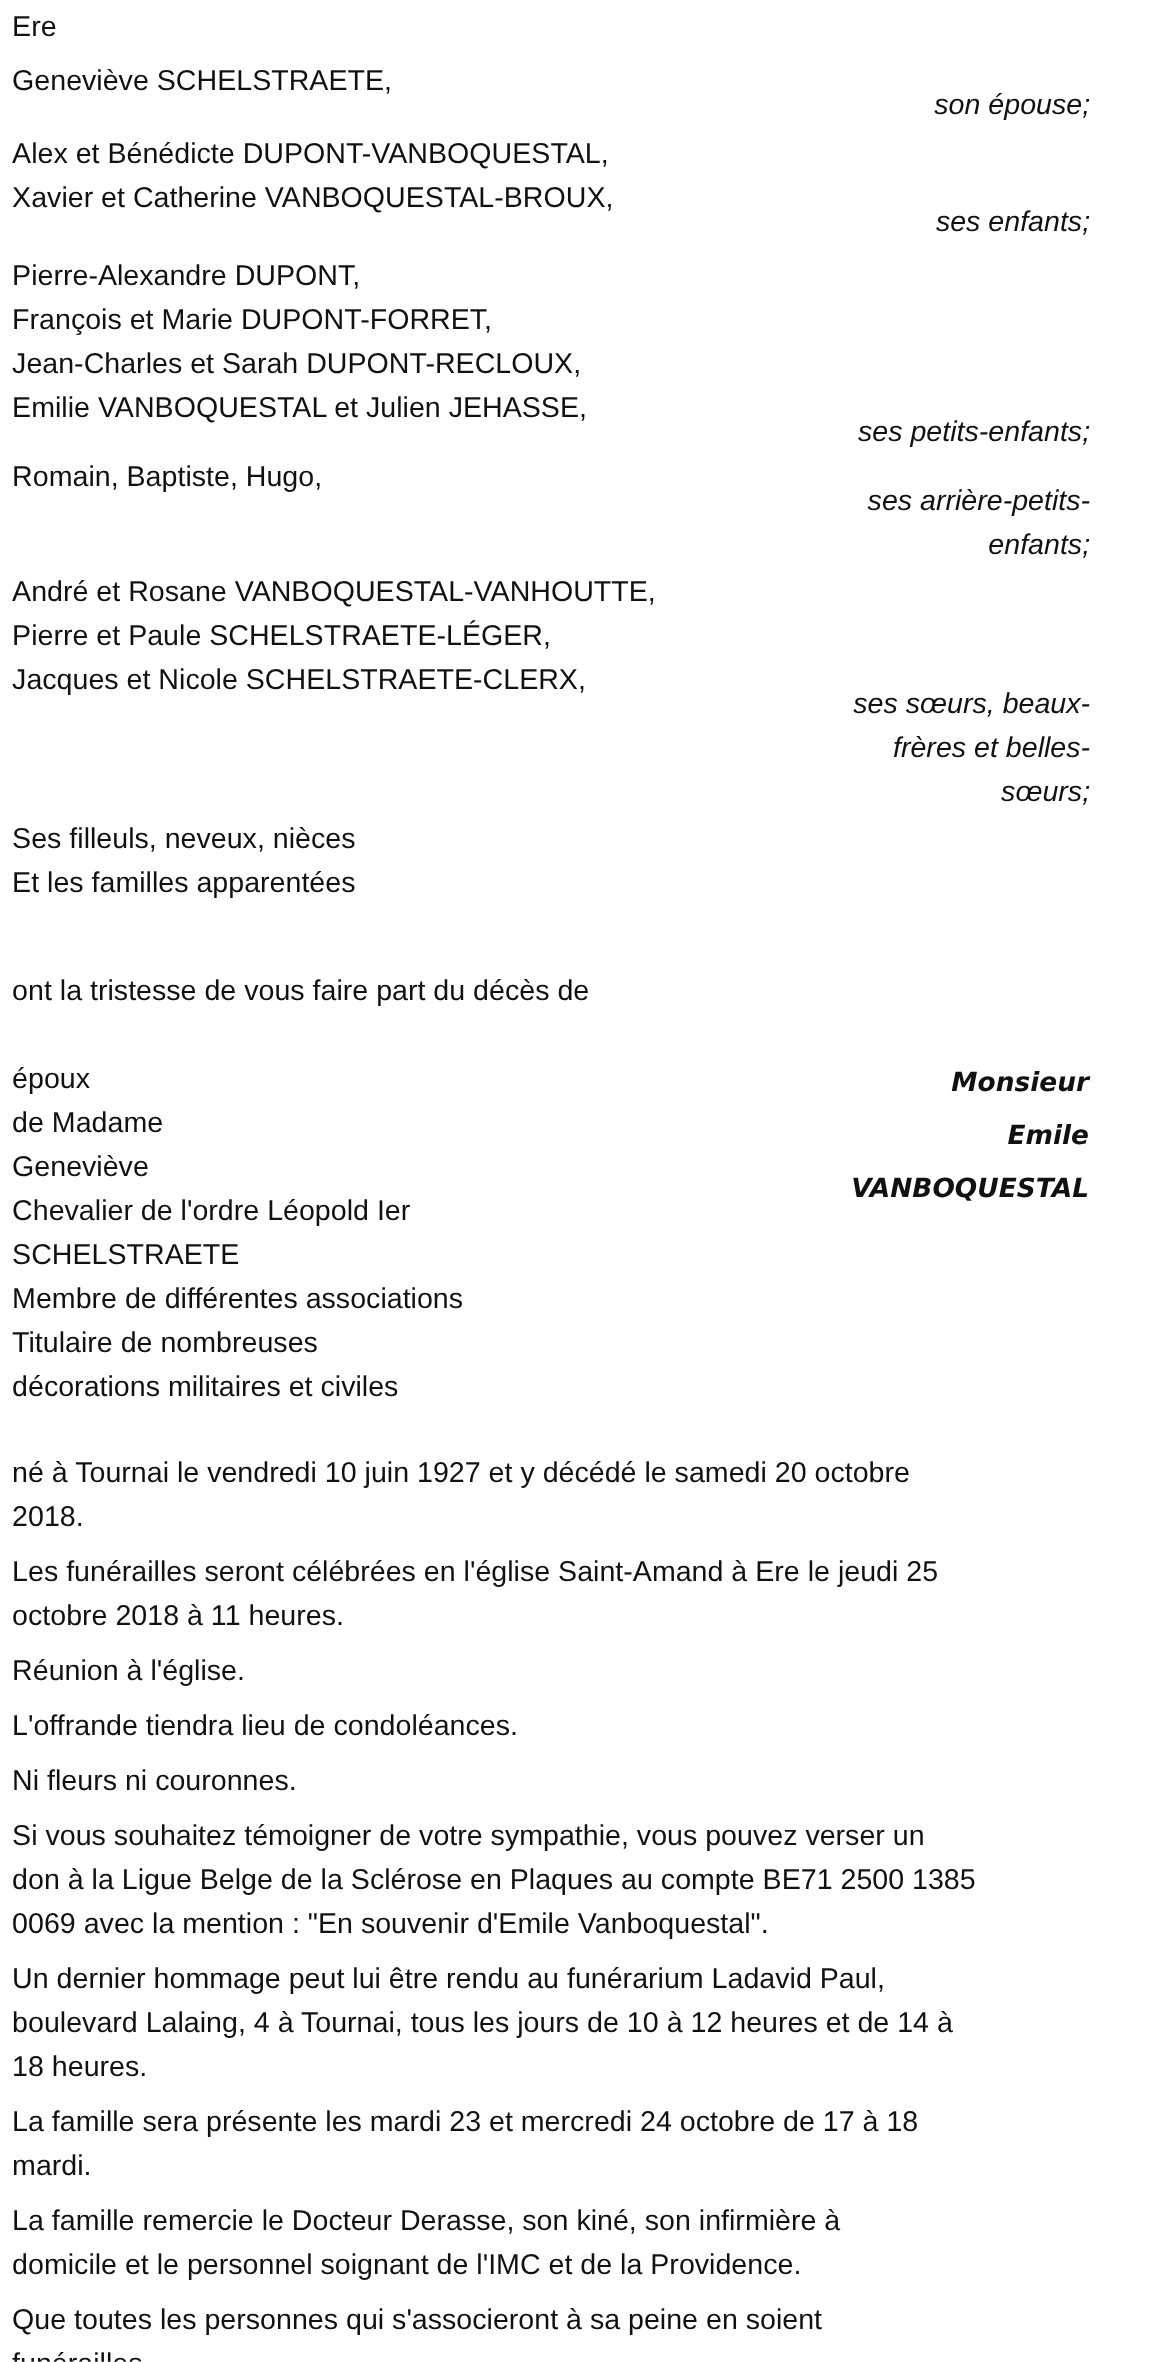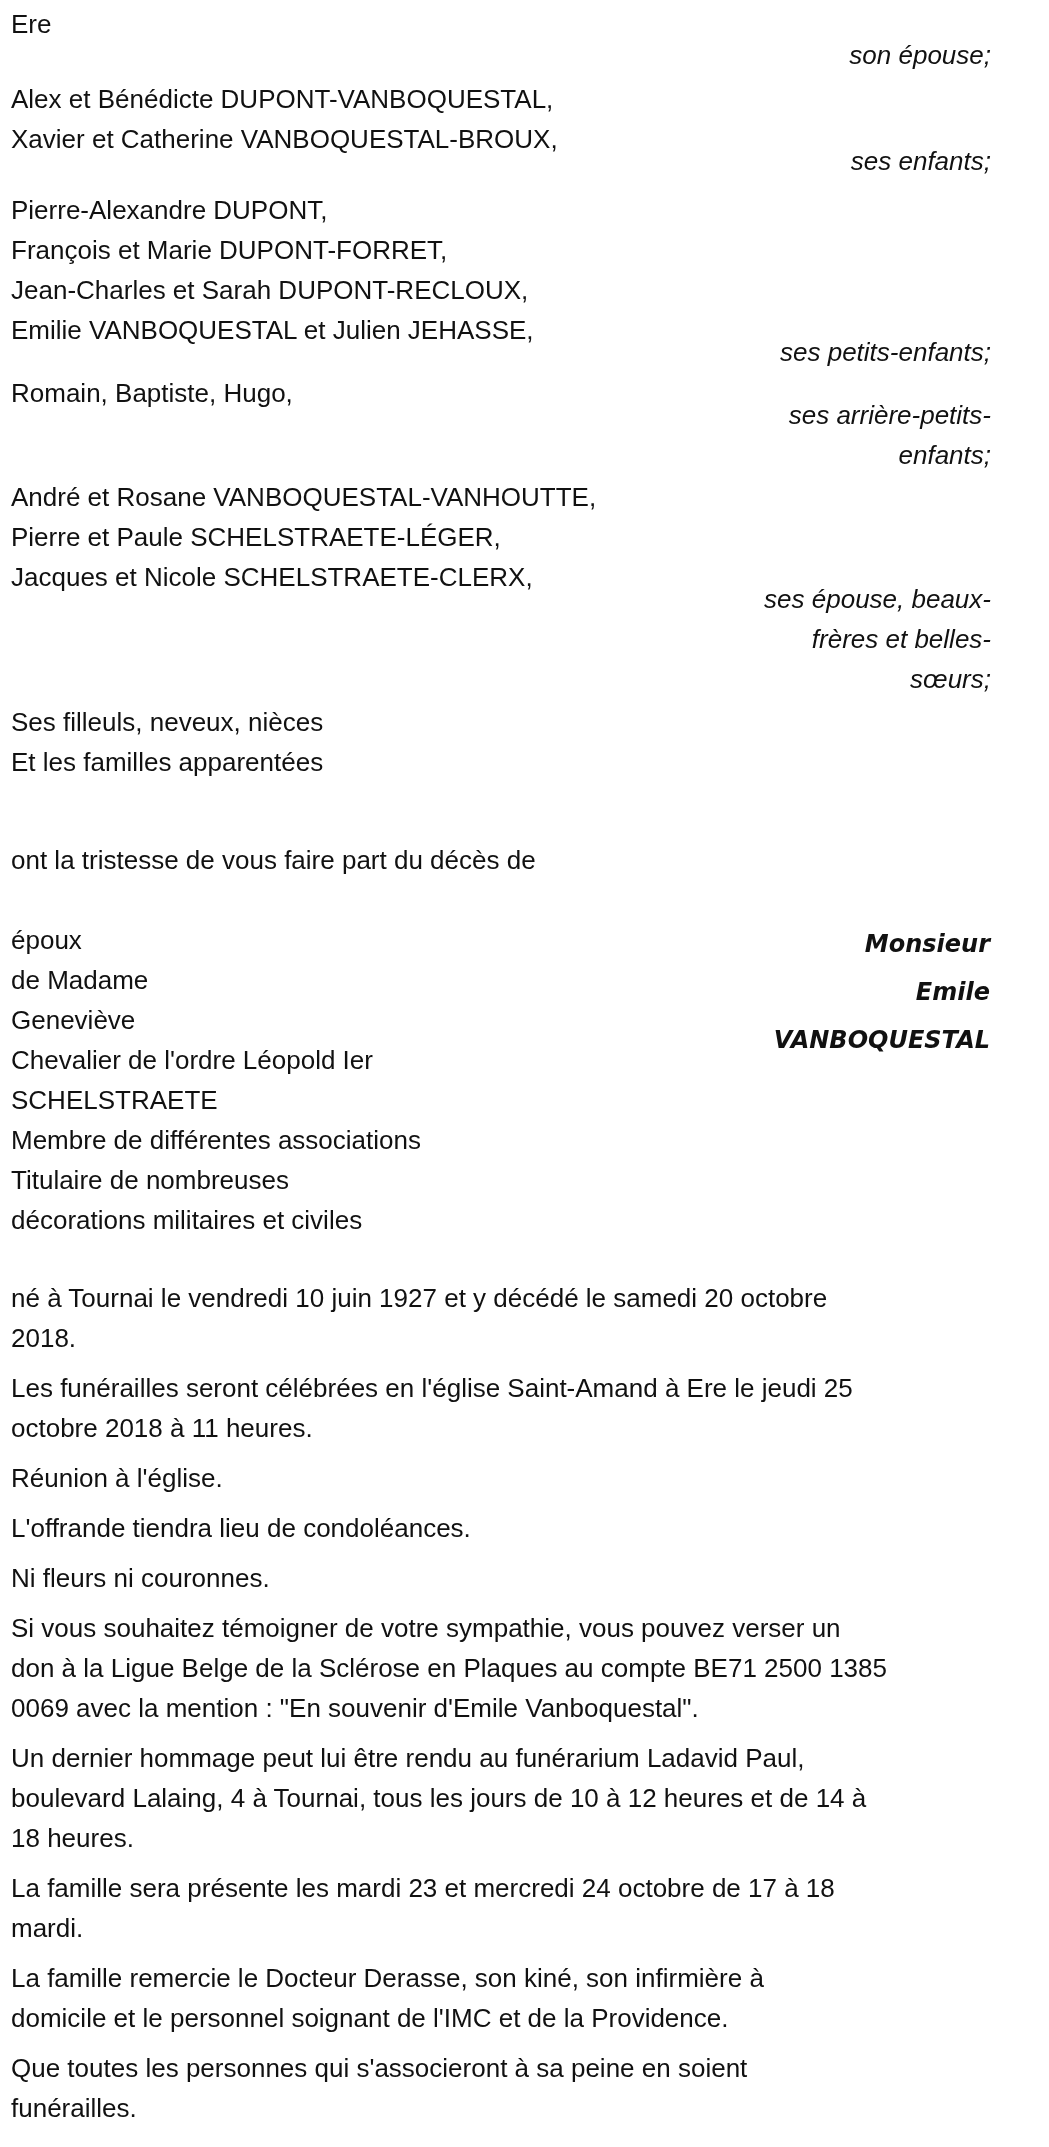--- a/index.html
+++ b/index.html
@@ -24,20 +24,21 @@
   .deceased-name div { white-space: nowrap; direction: ltr; }
 </style>
 </head>
 <body>
 
 <div class="page">
 
   <div class="line" style="margin-top:4px;margin-bottom:9px;">Ere</div>
 
   <div>
+    <div class="line">Geneviève SCHELSTRAETE,</div>
     <div class="rel">son épouse;</div>
   </div>
 
   <div>
     <div class="line">Alex et Bénédicte DUPONT-VANBOQUESTAL,</div>
     <div class="line">Xavier et Catherine VANBOQUESTAL-BROUX,</div>
     <div class="rel" style="margin-bottom:9px;">ses enfants;</div>
   </div>
 
   <div>
@@ -54,21 +55,21 @@
       <div>ses arrière-petits-</div>
       <div>enfants;</div>
     </div>
   </div>
 
   <div>
     <div class="line">André et Rosane VANBOQUESTAL-VANHOUTTE,</div>
     <div class="line">Pierre et Paule SCHELSTRAETE-LÉGER,</div>
     <div class="line">Jacques et Nicole SCHELSTRAETE-CLERX,</div>
     <div class="rel" style="margin-bottom:3px;">
-      <div>ses épouse, beaux-</div>
+      <div>ses sœurs, beaux-</div>
       <div>frères et belles-</div>
       <div>sœurs;</div>
     </div>
   </div>
 
   <div>
     <div class="line">Ses filleuls, neveux, nièces</div>
     <div class="line">Et les familles apparentées</div>
   </div>
 

